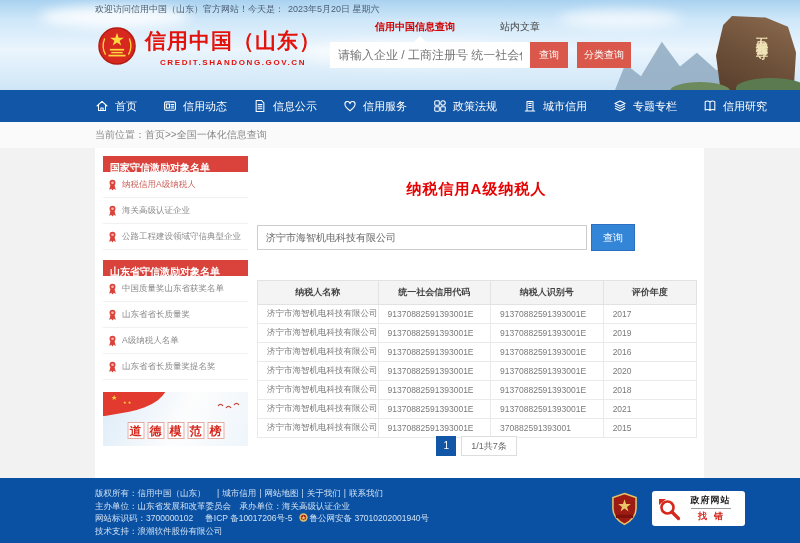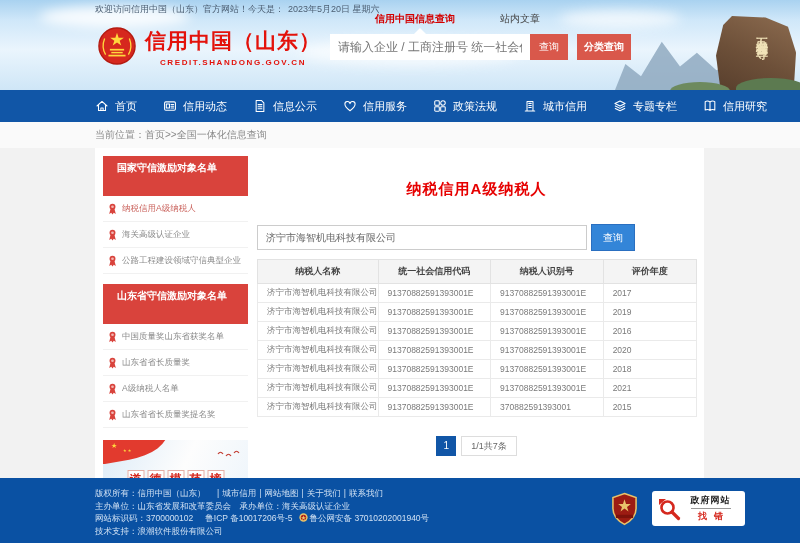--- a/index.html
+++ b/index.html
@@ -27,51 +27,51 @@
     color:#f1e3b8; letter-spacing:3px; }
   .bush { position:absolute; right:-6px; bottom:-8px; width:70px; height:20px; background:#5c7a50; border-radius:50% 50% 0 0; }
   .bush2 { position:absolute; right:70px; bottom:-10px; width:60px; height:18px; background:#6d8a5e; border-radius:50% 50% 0 0; }
 
   .logo-area { position:absolute; left:98px; top:27px; display:flex; align-items:flex-start; cursor:pointer; z-index:4; }
   .emblem svg { width:38px; height:38px; display:block; }
   .logo-text { margin-left:9px; text-align:center; }
   .site-title { font-size:21px; font-weight:bold; color:#e3120b; letter-spacing:1px; white-space:nowrap; }
   .site-url { font-size:8px; font-weight:bold; color:#e3120b; letter-spacing:1.6px; margin-top:3px; }
 
-  .search-area { position:absolute; left:330px; top:12px; width:305px; z-index:4; }
+  .search-area { position:absolute; left:330px; top:20px; width:305px; z-index:4; }
   .search-tabs { display:flex; gap:45px; padding-left:45px; font-size:10px; height:14px; }
   .search-tab { color:#444; cursor:pointer; white-space:nowrap; }
   .search-tab.active { color:#d30000; font-weight:bold; }
   .search-row { position:relative; margin-top:8px; display:flex; align-items:center; }
   .tab-caret { position:absolute; top:-6px; left:84px; width:0; height:0;
     border-left:6px solid transparent; border-right:6px solid transparent; border-bottom:6px solid #fff; }
   .hdr-input { width:200px; height:26px; border:0; background:#fff; font-size:12px; color:#777; padding:0 8px; outline:none; }
   .btn-red { height:26px; border:0; background:#d9584b; color:#fff; font-size:10px; cursor:pointer; }
   .btn-query { width:38px; }
-  .btn-cat { margin-left:9px; width:54px;font-weight:bold; }
+  .btn-cat { margin-left:9px; width:54px; }
 
   
   .main-nav { position:absolute; top:90px; left:0; width:800px; height:32px; background:#1156a7;
     display:flex; align-items:center; padding-left:95px; }
   .nav-item { display:flex; align-items:flex-start; margin-right:26px; color:#fff; cursor:pointer; white-space:nowrap; }
   .nav-icon svg { width:14px; height:14px; display:block; }
   .nav-label { font-size:11px; margin-left:6px; }
 
   
   .breadcrumb-bar { position:absolute; top:122px; left:0; width:800px; height:26px; background:#fafafa;
     font-size:10px; color:#8a8a8a; line-height:26px; padding-left:95px; }
 
   
   .content-bg { position:absolute; top:148px; left:0; width:800px; height:330px; background:#f2f2f2; }
   .panel { position:absolute; left:95px; top:0; width:609px; height:330px; background:#fff; }
 
   .sidebar { position:absolute; left:8px; top:8px; width:145px; }
   .side-section { margin-bottom:10px; }
-  .side-header { height:40px; background:#d9433c; color:#fff; font-size:10px; font-weight:bold;
-    line-height:24px; padding-left:14px; white-space:nowrap; }
+  .side-header { height:16px; background:#d9433c; color:#fff; font-size:10px; font-weight:bold;
+    line-height:24px; padding-left:7px; white-space:nowrap; }
   .side-item { display:flex; align-items:center; height:26px; border-bottom:1px solid #f1f1f1;
     font-size:8.5px; color:#8b8b8b; cursor:pointer; padding-left:5px; white-space:nowrap; }
   .side-item.active { color:#c9605a; }
   .medal { width:9px; height:12px; margin-right:5px; flex:none; }
   .medal svg { width:9px; height:12px; display:block; }
 
   .side-banner { position:relative; margin-top:12px; width:145px; height:54px; overflow:hidden; cursor:pointer;
     background:linear-gradient(115deg,#dcebf8 0%,#fdfdfd 55%,#eef5fb 100%); }
   .flag { position:absolute; left:-8px; top:-7px; width:74px; height:26px; background:#e23a2e;
     transform:rotate(-10deg); border-radius:0 4px 70% 12%/0 6px 100% 30%; }
@@ -84,21 +84,21 @@
     font-family:"Liberation Serif","DejaVu Serif",serif; }
 
   .main-area { position:absolute; left:160px; top:0; width:443px; height:330px; }
   .page-title { position:absolute; top:32px; left:0; width:100%; text-align:center;
     font-size:15px; color:#e60000; font-weight:bold; letter-spacing:1px; }
   .query-row { position:absolute; top:76px; left:2px; display:flex; align-items:center; }
   .company-input { width:330px; height:25px; border:1px solid #ccc; font-size:10px; color:#666; padding:0 8px; outline:none; }
   .btn-blue { width:44px; height:27px; margin-left:4px; background:#3385d8; border:1px solid #2a6fc0;
     color:#fff; font-size:10px; cursor:pointer; }
 
-  .results-table { position:absolute; top:111px; left:2px; width:440px; border-collapse:collapse; }
+  .results-table { position:absolute; top:132px; left:2px; width:440px; border-collapse:collapse; }
   .results-table th { background:#f4f4f4; border:1px solid #e2e2e2; font-size:9px; color:#444;
     height:24px; font-weight:bold; text-align:center; }
   .results-table td { border:1px solid #eaeaea; font-size:8.5px; color:#7a7a7a; height:19px;
     padding-left:9px; white-space:nowrap; }
 
   .pagination { position:absolute; top:288px; left:0; width:100%; display:flex; justify-content:center; align-items:center; }
   .page-current { width:20px; height:20px; background:#1156a7; color:#fff; font-size:10px;
     line-height:20px; text-align:center; cursor:pointer; }
   .page-info { height:20px; line-height:18px; border:1px solid #ddd; font-size:9px; color:#666;
     padding:0 9px; background:#fff; margin-left:5px; }

